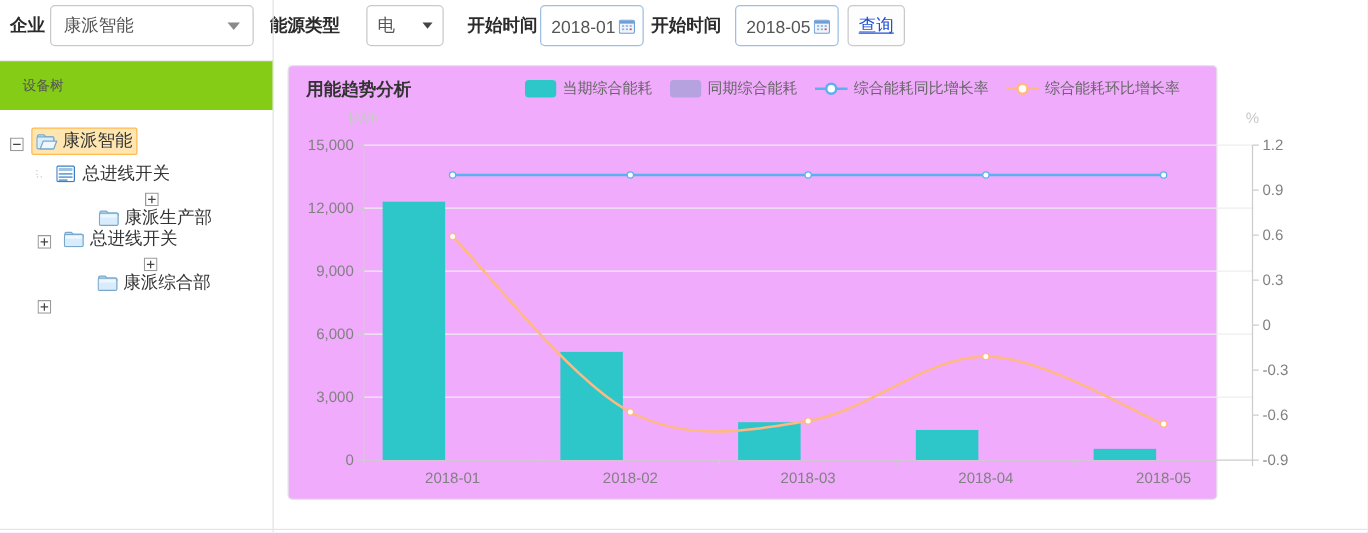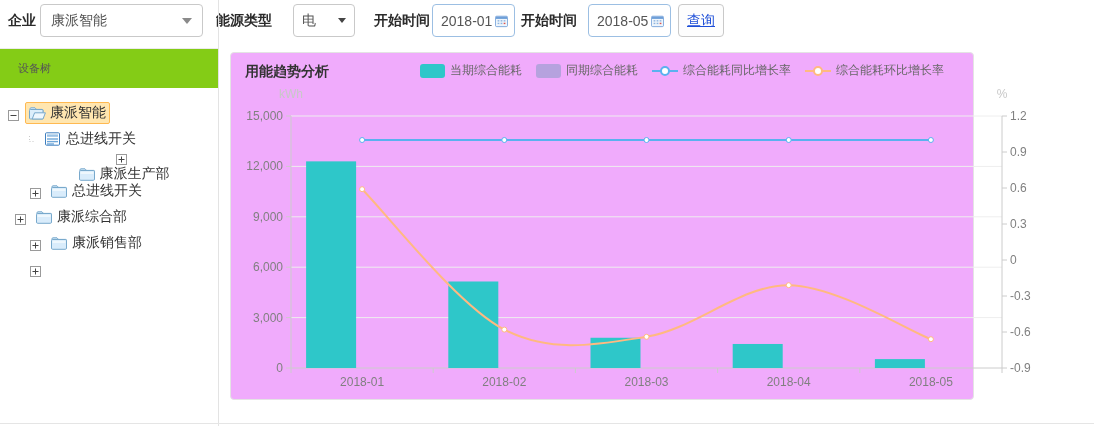--- a/index.html
+++ b/index.html
@@ -166,52 +166,35 @@
           <span class="tree-icon">
             <svg width="17" height="14" viewBox="0 0 17 14">
               <path d="M1 4 V2.8 Q1 1.8 2 1.8 H6 L7.6 3.4 H14.5 Q15.5 3.4 15.5 4.4 V6" fill="#cfe7f7" stroke="#78a9cc"></path>
               <rect x="0.5" y="3.5" width="15" height="9.8" rx="1.2" fill="#d9ecfb" stroke="#78a9cc"></rect>
               <rect x="1.5" y="4.8" width="13" height="2.2" fill="#eef7fd"></rect>
             </svg>
           </span>
           <span>总进线开关</span>
         </span>
       </div>
-      <div class="tree-row" style="padding-left: 15px;">
+      <div class="tree-row" style="padding-left: 28px; flex-direction: column;">
         <span class="expander"><svg width="11" height="11">
             <rect x="0.5" y="0.5" width="10" height="10" fill="#fff" stroke="#9a9a9a"></rect>
             <line x1="2.5" y1="5.5" x2="8.5" y2="5.5" stroke="#444"></line>
             <line x1="5.5" y1="2.5" x2="5.5" y2="8.5" stroke="#444"></line>
           </svg></span>
         <span class="tree-node">
           <span class="tree-icon">
             <svg width="17" height="14" viewBox="0 0 17 14">
               <path d="M1 4 V2.8 Q1 1.8 2 1.8 H6 L7.6 3.4 H14.5 Q15.5 3.4 15.5 4.4 V6" fill="#cfe7f7" stroke="#78a9cc"></path>
               <rect x="0.5" y="3.5" width="15" height="9.8" rx="1.2" fill="#d9ecfb" stroke="#78a9cc"></rect>
               <rect x="1.5" y="4.8" width="13" height="2.2" fill="#eef7fd"></rect>
             </svg>
           </span>
           <span>康派综合部</span>
-        </span>
-      </div>
-      <div class="tree-row" style="padding-left: 30px;">
-        <span class="expander"><svg width="11" height="11">
-            <rect x="0.5" y="0.5" width="10" height="10" fill="#fff" stroke="#9a9a9a"></rect>
-            <line x1="2.5" y1="5.5" x2="8.5" y2="5.5" stroke="#444"></line>
-            <line x1="5.5" y1="2.5" x2="5.5" y2="8.5" stroke="#444"></line>
-          </svg></span>
-        <span class="tree-node">
-          <span class="tree-icon">
-            <svg width="17" height="14" viewBox="0 0 17 14">
-              <path d="M1 4 V2.8 Q1 1.8 2 1.8 H6 L7.6 3.4 H14.5 Q15.5 3.4 15.5 4.4 V6" fill="#cfe7f7" stroke="#78a9cc"></path>
-              <rect x="0.5" y="3.5" width="15" height="9.8" rx="1.2" fill="#d9ecfb" stroke="#78a9cc"></rect>
-              <rect x="1.5" y="4.8" width="13" height="2.2" fill="#eef7fd"></rect>
-            </svg>
-          </span>
-          <span>康派销售部</span>
         </span>
       </div>
       <div class="tree-row" style="padding-left: 30px;">
         <span class="expander"><svg width="11" height="11">
             <rect x="0.5" y="0.5" width="10" height="10" fill="#fff" stroke="#9a9a9a"></rect>
             <line x1="2.5" y1="5.5" x2="8.5" y2="5.5" stroke="#444"></line>
             <line x1="5.5" y1="2.5" x2="5.5" y2="8.5" stroke="#444"></line>
           </svg></span>
       </div>
     </div>

